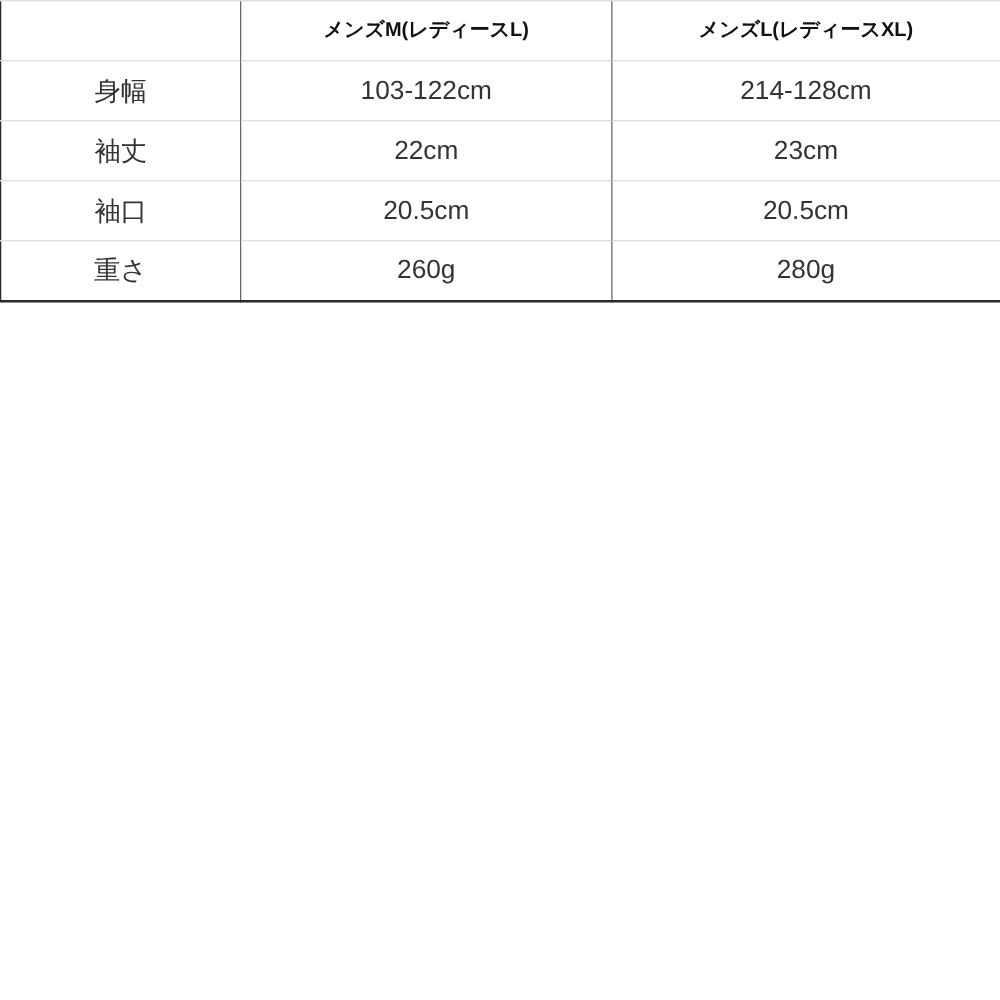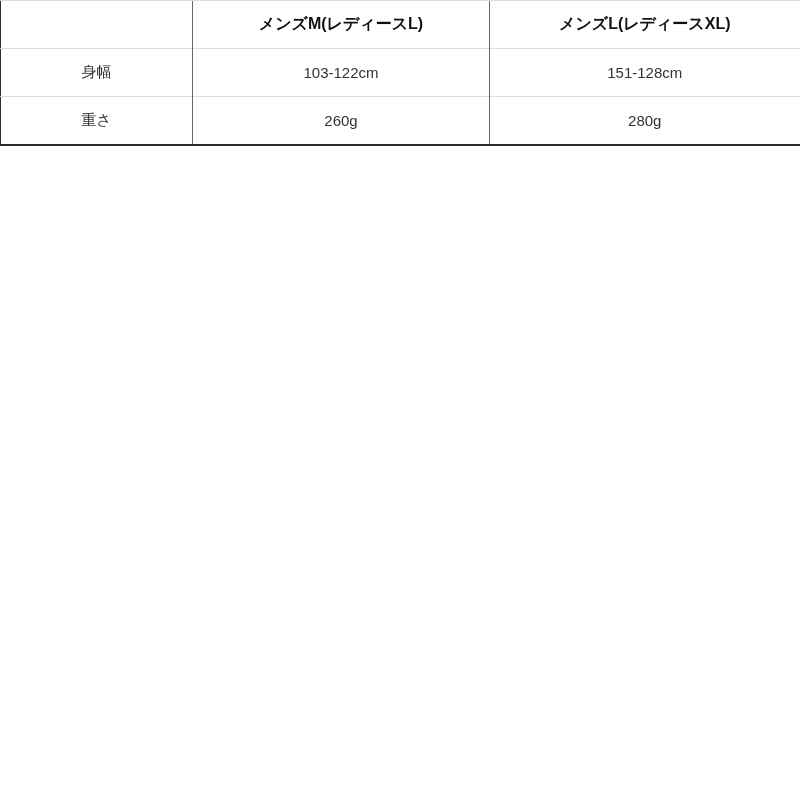--- a/index.html
+++ b/index.html
@@ -34,21 +34,21 @@
     background: #ffffff;
     overflow: hidden;
     white-space: nowrap;
   }
   table.size-table th {
     font-size: 16px;
     font-weight: bold;
     color: #111111;
   }
   table.size-table td {
-    font-size: 15px;
+    font-size: 21px;
     font-weight: normal;
     color: #333333;
   }
   table.size-table .v-sep {
     border-left: 1px solid #666666;
   }
 </style>
 </head>
 <body>
 
@@ -63,21 +63,31 @@
       <tr>
         <th></th>
         <th class="v-sep">メンズM(レディースL)</th>
         <th class="v-sep">メンズL(レディースXL)</th>
       </tr>
     </thead>
     <tbody>
       <tr>
         <td>身幅</td>
         <td class="v-sep">103-122cm</td>
-        <td class="v-sep">151-128cm</td>
+        <td class="v-sep">214-128cm</td>
+      </tr>
+      <tr>
+        <td>袖丈</td>
+        <td class="v-sep">22cm</td>
+        <td class="v-sep">23cm</td>
+      </tr>
+      <tr>
+        <td>袖口</td>
+        <td class="v-sep">20.5cm</td>
+        <td class="v-sep">20.5cm</td>
       </tr>
       <tr>
         <td>重さ</td>
         <td class="v-sep">260g</td>
         <td class="v-sep">280g</td>
       </tr>
     </tbody>
   </table>
 </div>
 

